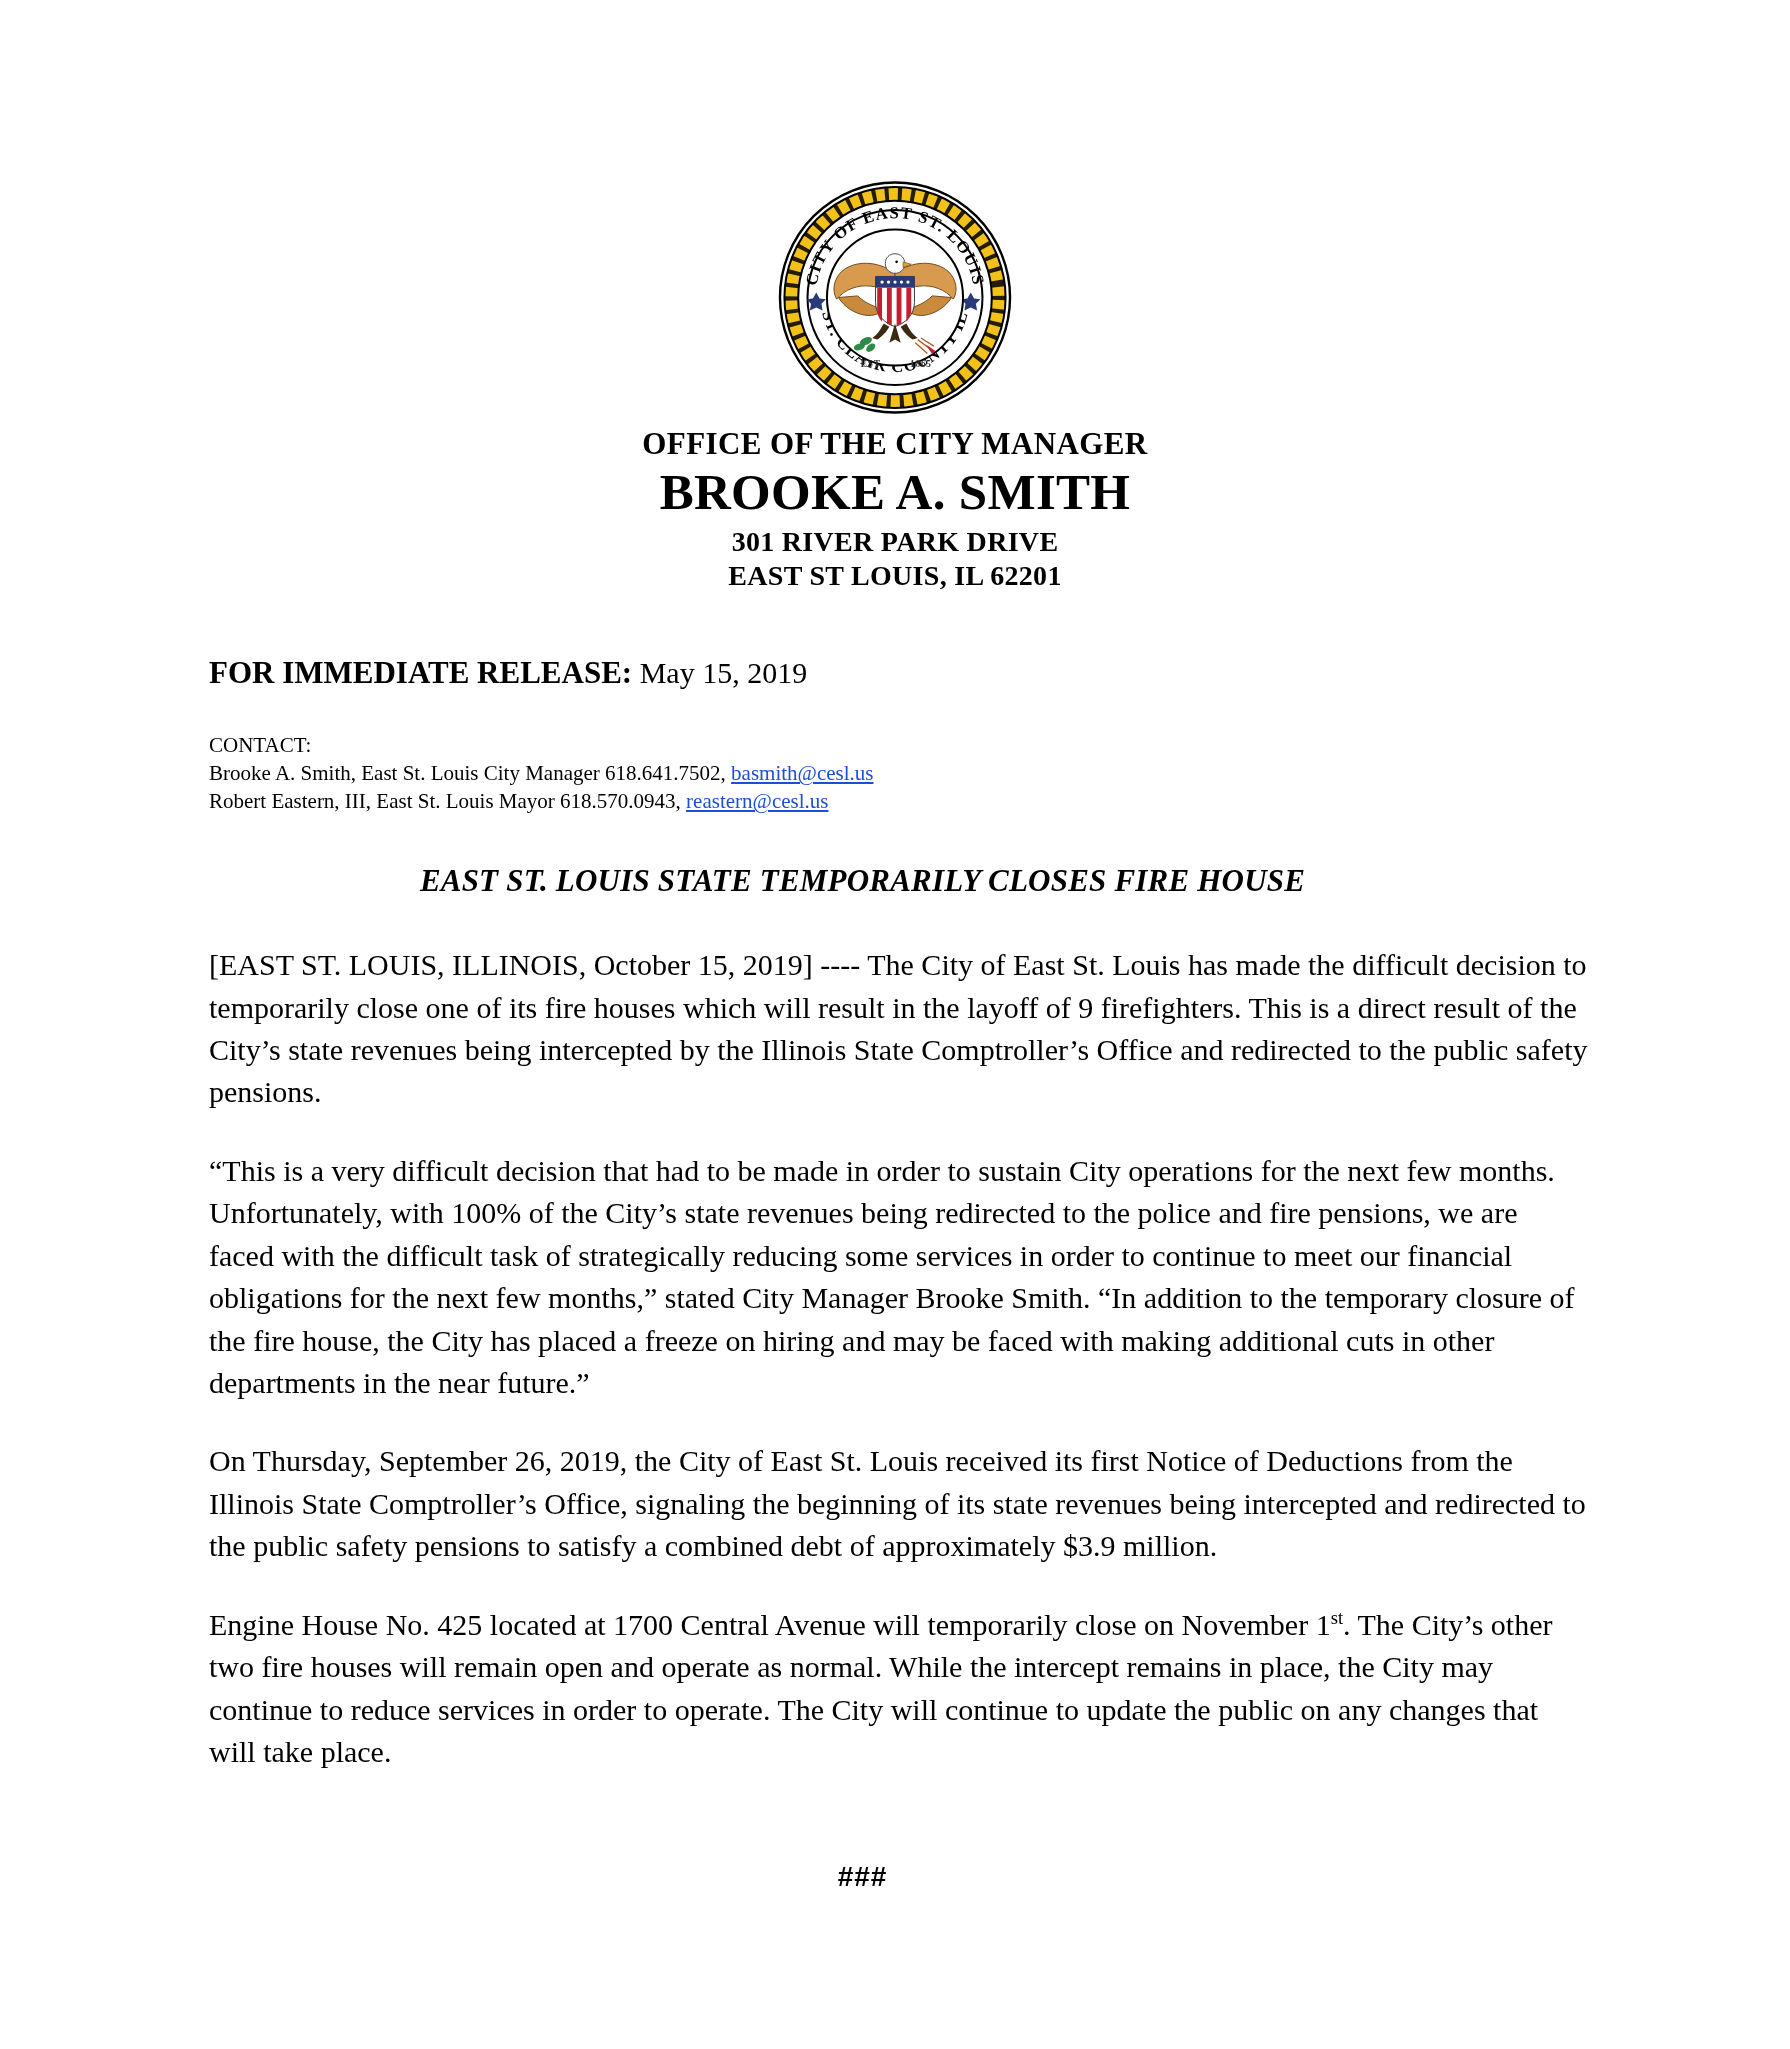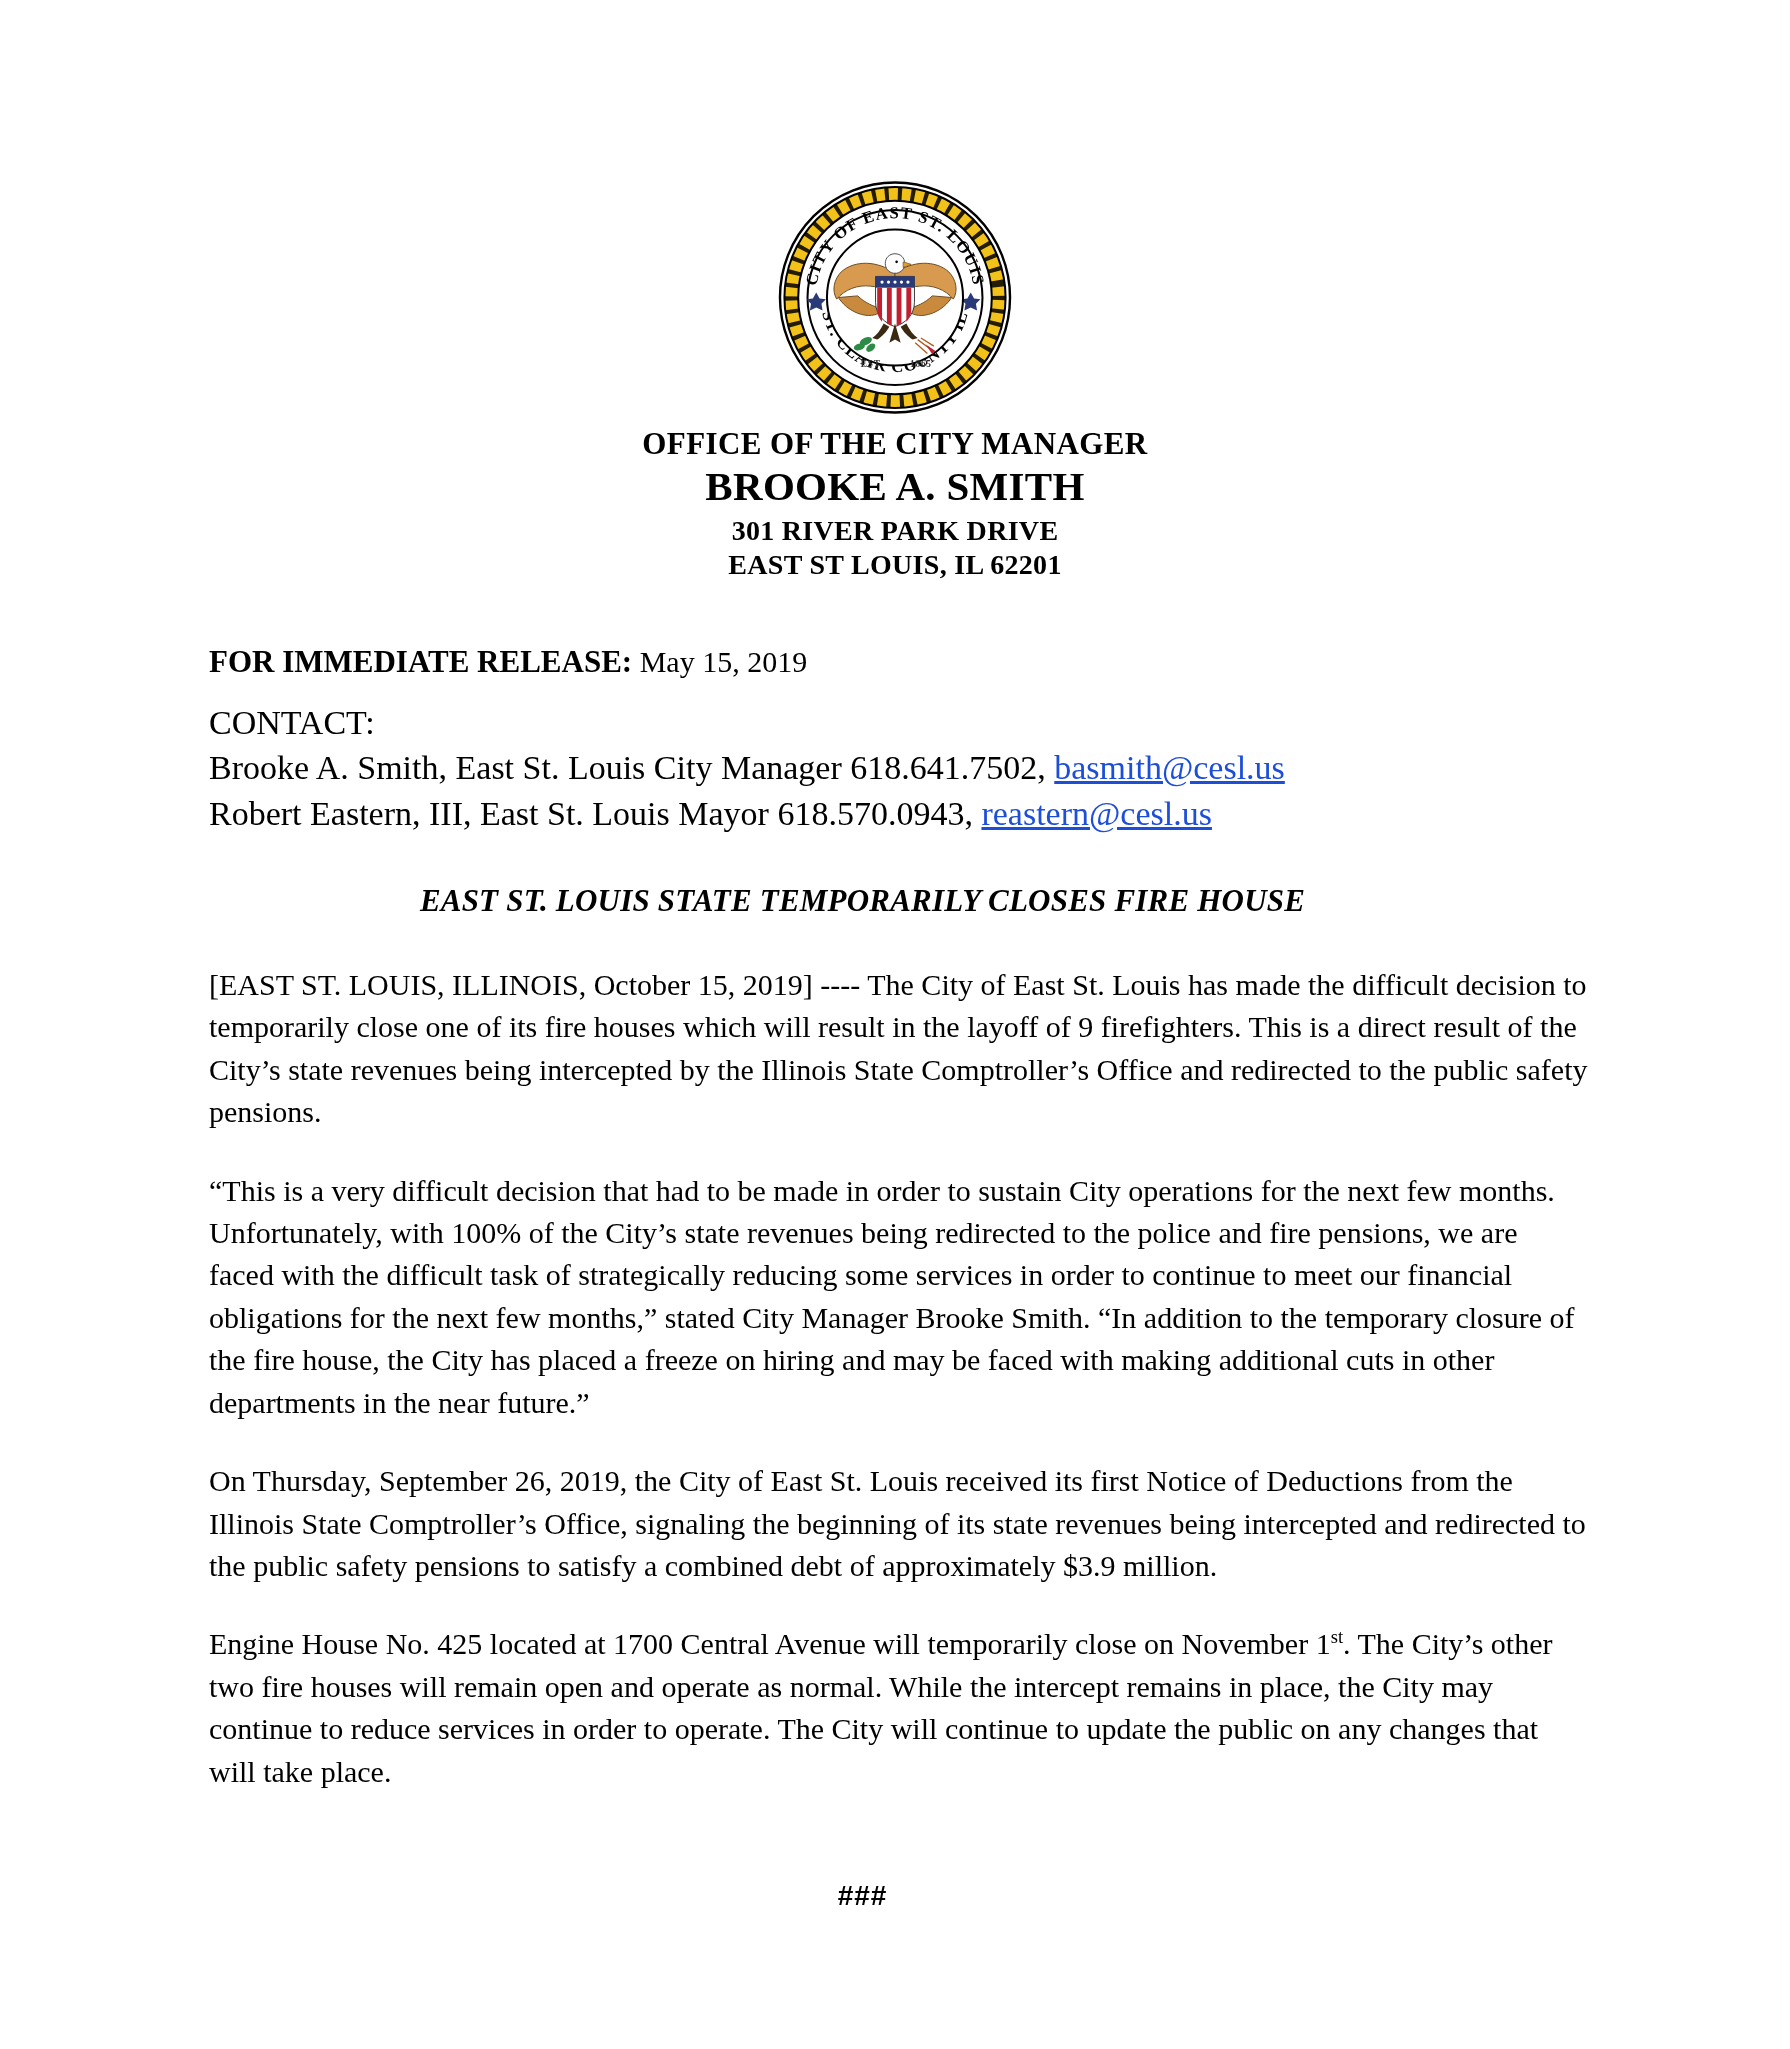--- a/index.html
+++ b/index.html
@@ -41,21 +41,21 @@
     margin-top: 8px;
   }
   .lh-office {
     font-weight: bold;
     font-size: 31px;
     letter-spacing: 0.4px;
     line-height: 1.12;
   }
   .lh-name {
     font-weight: bold;
-    font-size: 41px;
+    font-size: 51px;
     letter-spacing: 0.3px;
     line-height: 1.12;
     margin-top: 2.7px;
   }
   .lh-addr1, .lh-addr2 {
     font-weight: bold;
     font-size: 28px;
     letter-spacing: 0.3px;
     line-height: 1.2;
   }
@@ -71,22 +71,22 @@
     margin-top: 59px;
     font-size: 30px;
   }
   .release-line .lbl {
     font-weight: bold;
     font-size: 31px;
     text-align: center;
   }
 
   .contact-block {
-    margin-top: 16px;
-    font-size: 34px;
+    margin-top: 37px;
+    font-size: 21px;
     line-height: 1.33;
   }
   .contact-block .row { white-space: nowrap; }
 
   a.email {
     color: #1d4ed8;
     text-decoration: underline;
     text-align: center;
   }
 

